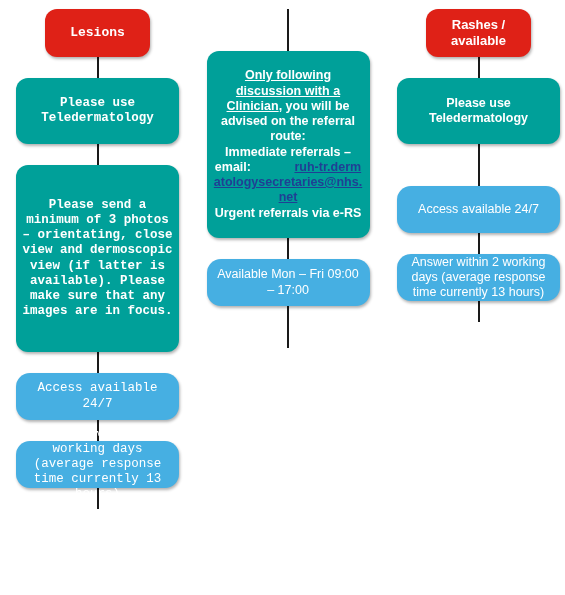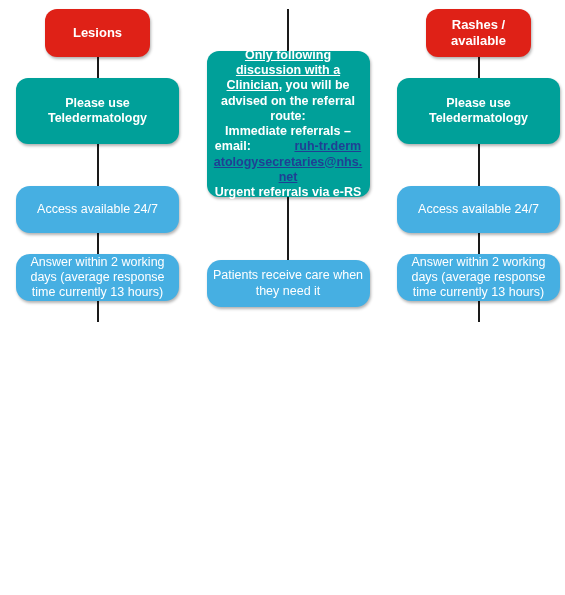--- a/index.html
+++ b/index.html
@@ -27,21 +27,21 @@
   }
 
   .column {
     position: relative;
     width: 163px;
     display: flex;
     flex-direction: column;
     align-items: center;
   }
 
-  .col-1 { margin-left: 16px; }
+  .col-1 { margin-left: 16px; font-family: Liberation Mono, monospace; }
   .col-2 { margin-left: 25px; }
   .col-3 { margin-left: 25px; margin-right: 5px; }
 
   
   .connector {
     width: 2px;
     background: #1a1a1a;
     flex: 0 0 auto;
   }
 
@@ -96,21 +96,21 @@
     margin-left: 40px;
   }
   .u-bold {
     text-decoration: underline;
     font-weight: bold;
   }
 
   
   .h-header  { height: 48px; }
   .h-advice  { height: 66px; }
-  .h-detail  { height: 146px; }
+  .h-detail  { height: 187px; }
   .h-info    { height: 47px; }
 
   .c-head-advice  { height: 21px; }
   .c-advice-detail{ height: 21px; }
   .c-detail-info  { height: 21px; }
   .c-info-info    { height: 21px; }
 
   .spacer-top { height: 9px; }
 </style>
 </head>
@@ -124,20 +124,23 @@
     <div class="node node-header h-header">
       <span class="inner">Lesions</span>
     </div>
     <div class="connector c-head-advice"></div>
 
     <div class="node node-teal h-advice">
       <span class="inner">Please use Teledermatology</span>
     </div>
     <div class="connector c-advice-detail"></div>
 
+    <div class="node node-teal h-detail">
+      <span class="inner">Please send a minimum of 3 photos – orientating, close view and dermoscopic view (if latter is available). Please make sure that any images are in focus.</span>
+    </div>
     <div class="connector c-detail-info"></div>
 
     <div class="node node-blue h-info">
       <span class="inner">Access available 24/7</span>
     </div>
     <div class="connector c-info-info"></div>
 
     <div class="node node-blue h-info">
       <span class="inner">Answer within 2 working days (average response time currently 13 hours)</span>
     </div>
@@ -150,27 +153,27 @@
 
     <div class="connector c-head-advice"></div>
 
     <div class="connector c-advice-detail"></div>
 
     <div class="node node-teal h-detail">
       <span class="inner"><span class="u-bold">Only following discussion with a Clinician</span><span>, you will be advised on the referral route:</span><br><span>Immediate referrals – email: </span><span class="maillink">ruh-tr.dermatologysecretaries@nhs.net</span><br><span>Urgent referrals via e-RS</span></span>
     </div>
     <div class="connector c-detail-info"></div>
 
-    <div class="connector c-info-info"></div>
-
-    <div class="connector c-info-info"></div>
-
-    <div class="node node-blue h-info">
-      <span class="inner">Patients receive care when they need it</span>
-    </div>
+    <div class="node node-blue h-info">
+      <span class="inner">Available Mon – Fri 09:00 – 17:00</span>
+    </div>
+    <div class="connector c-info-info"></div>
+
+    <div class="connector c-info-info"></div>
+
   </div>
 
   <div class="column col-3">
     <div class="spacer-top"></div>
 
     <div class="node node-header h-header">
       <span class="inner">Rashes / available</span>
     </div>
     <div class="connector c-head-advice"></div>
 

